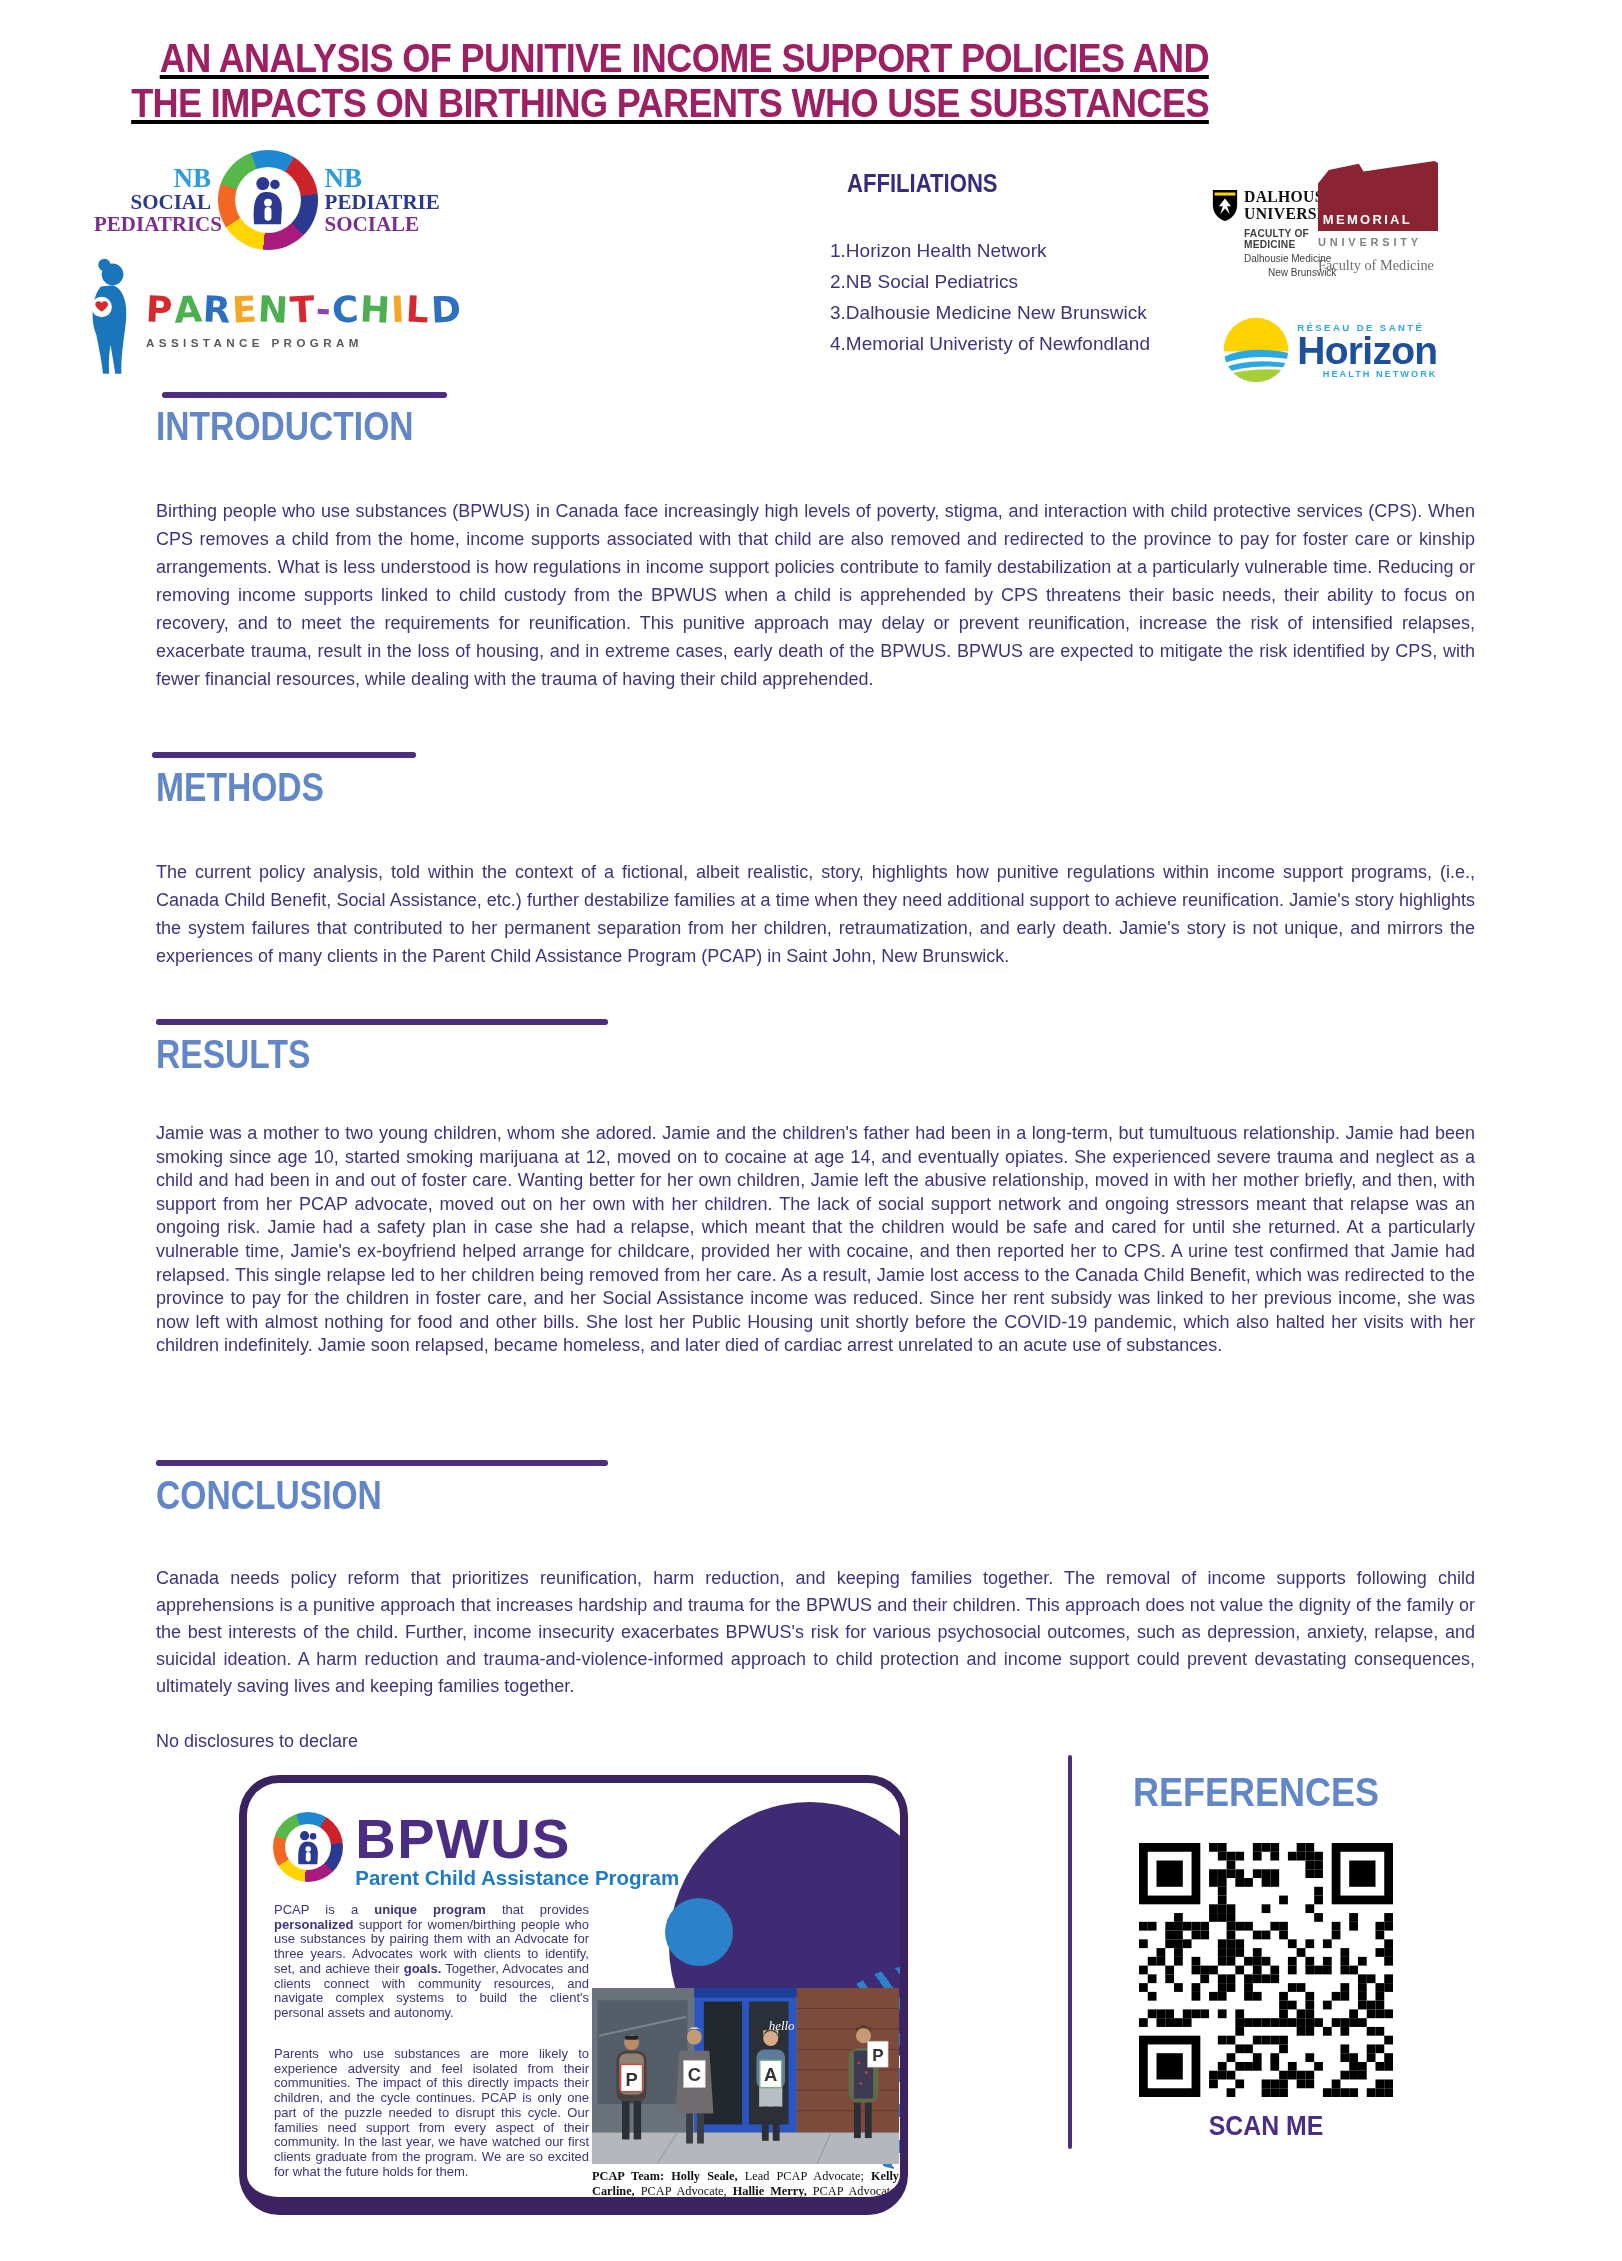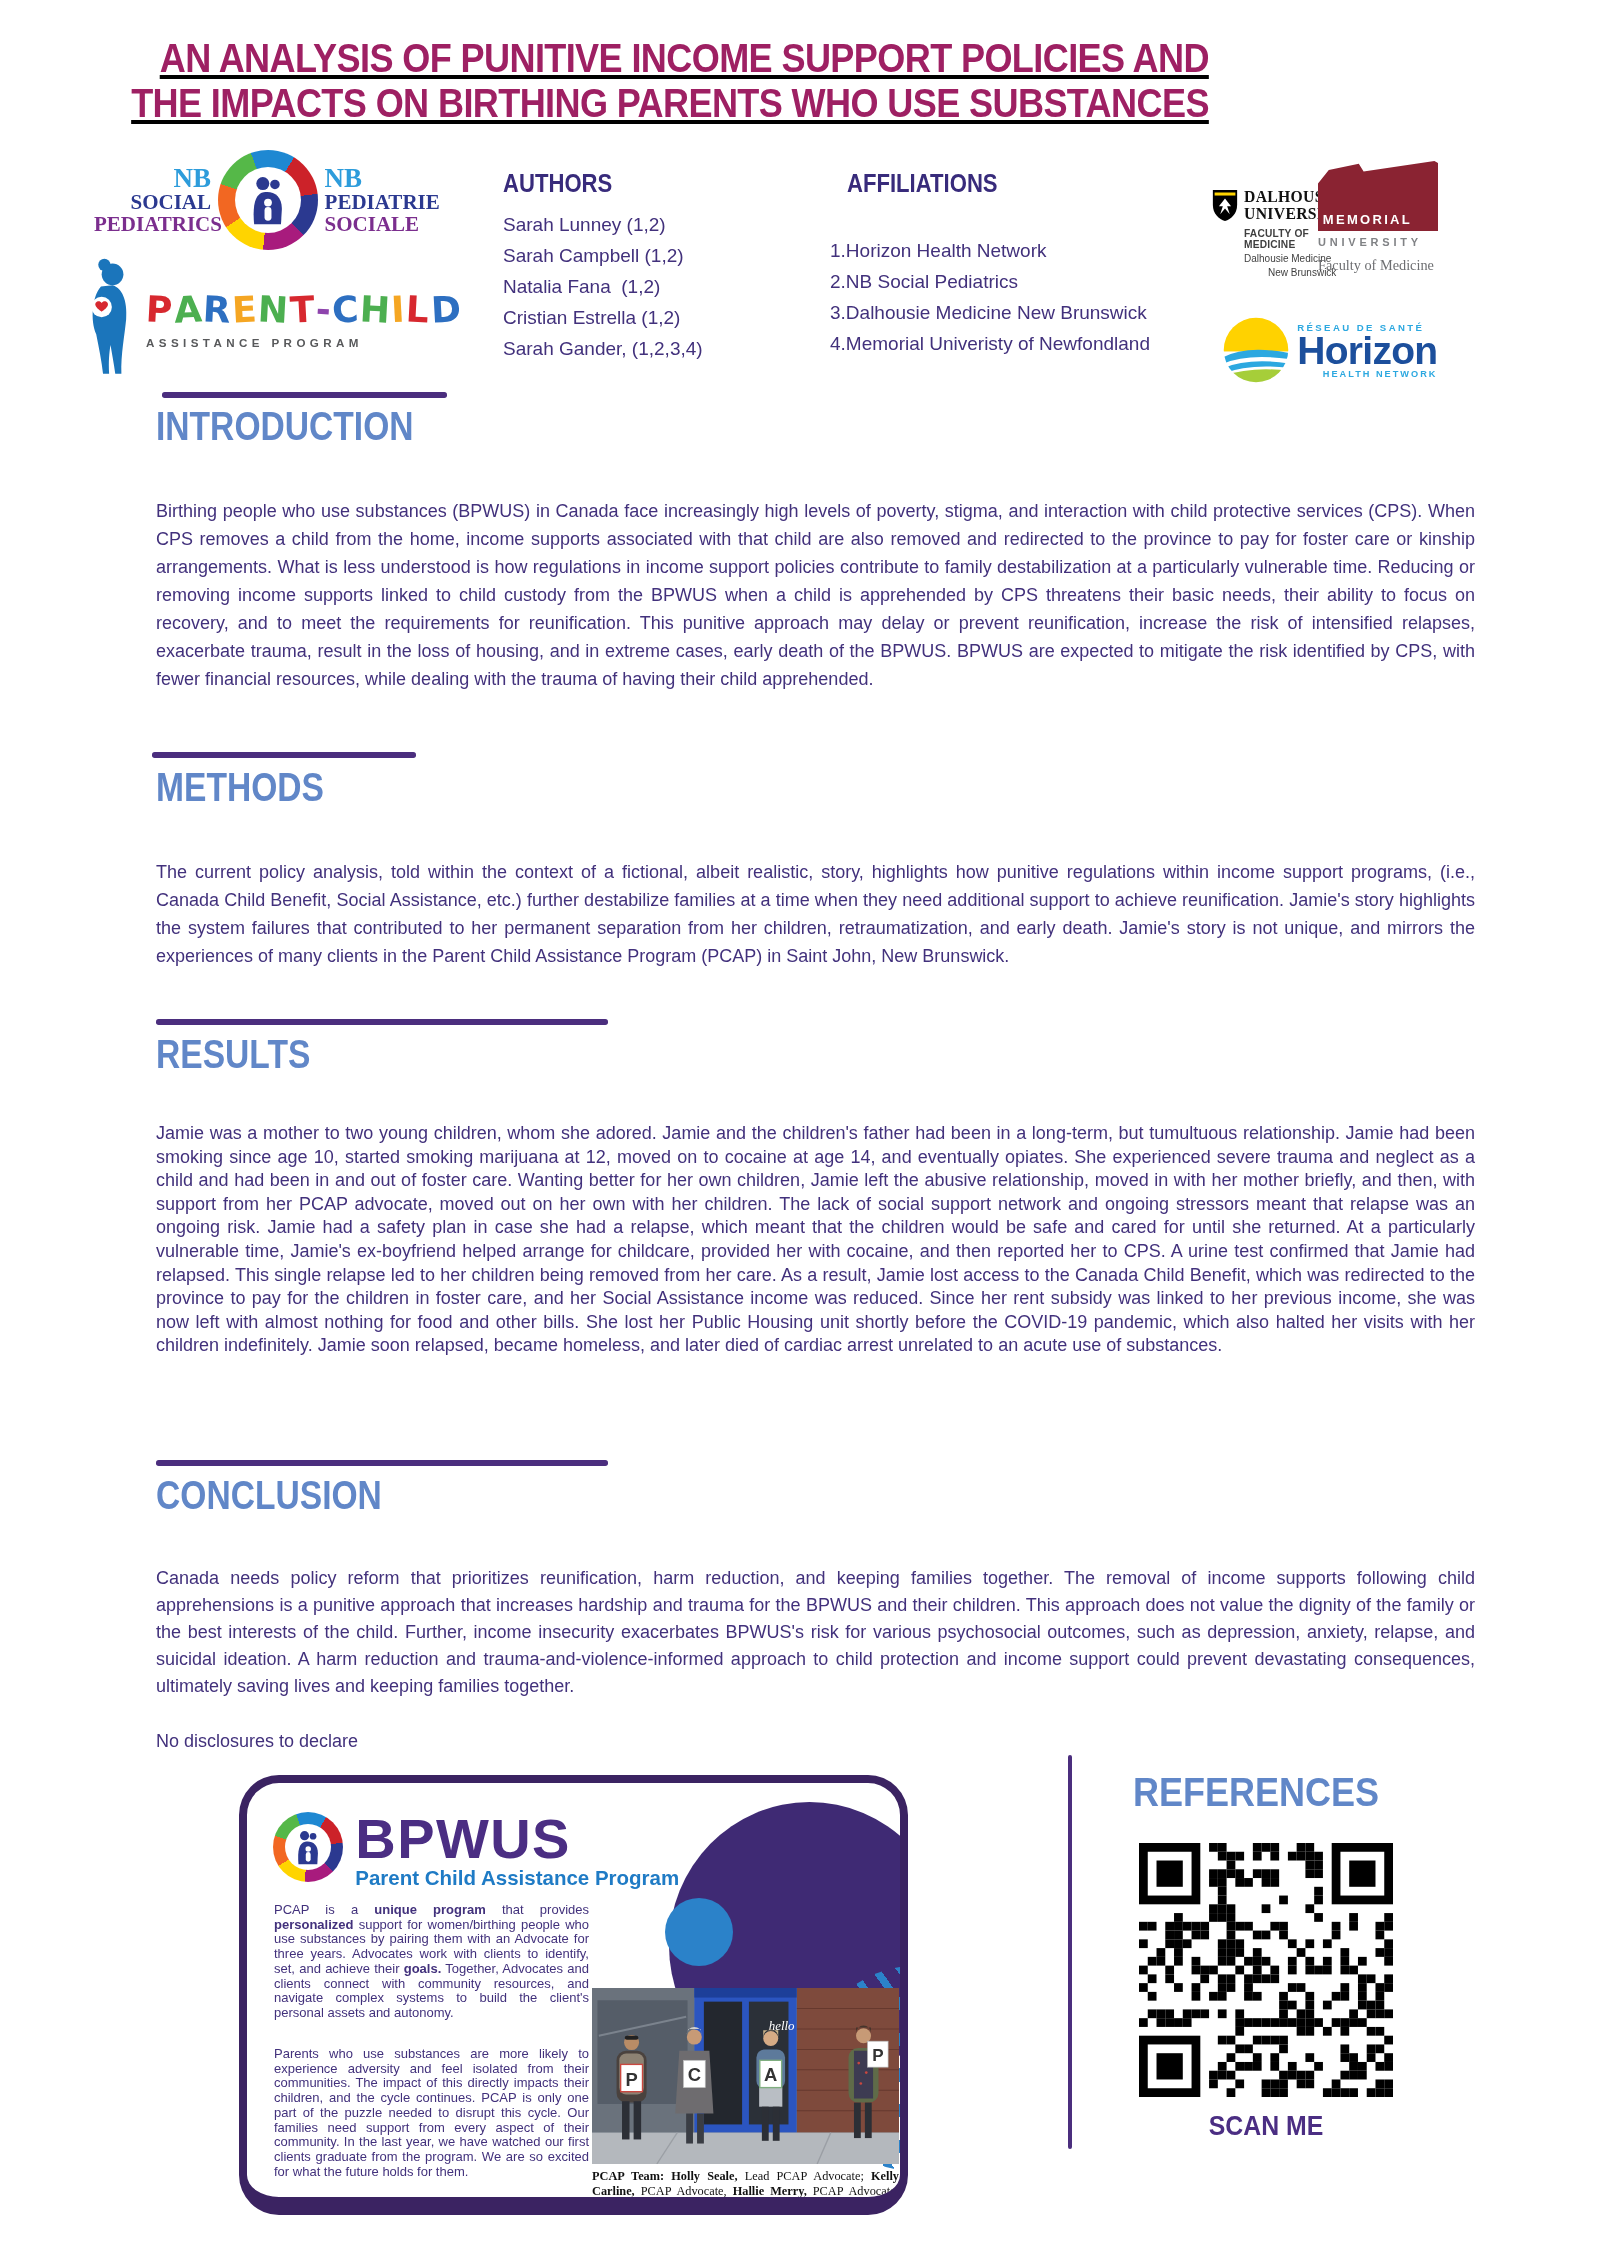--- a/index.html
+++ b/index.html
@@ -136,30 +136,20 @@
       <path d="M22,42 C9,56 6,92 15,112 C19,132 23,152 25,170 L34,170 C33,152 34,140 36,128 C38,140 41,156 43,170 L52,170 C51,142 57,112 59,90 C61,62 53,44 39,40 Z" fill="#1B75BB"></path>
       <circle cx="23" cy="72" r="15" fill="#fff"></circle>
       <path d="M23,66 c-3,-5 -11,-2 -9,4 c1,4 9,9 9,9 c0,0 8,-5 9,-9 c2,-6 -6,-9 -9,-4 z" fill="#D7282F"></path>
     </svg>
     <div class="pc-text">
       <div class="pc-word"><span style="color: rgb(215, 40, 47); transform: rotate(3deg);">P</span><span style="color: rgb(76, 175, 80); transform: rotate(-3deg);">A</span><span style="color: rgb(45, 111, 193); transform: rotate(3deg);">R</span><span style="color: rgb(245, 166, 35); transform: rotate(-3deg);">E</span><span style="color: rgb(76, 175, 80); transform: rotate(3deg);">N</span><span style="color: rgb(215, 40, 47); transform: rotate(-3deg);">T</span><span style="color: rgb(142, 68, 173); transform: rotate(3deg);">-</span><span style="color: rgb(45, 111, 193); transform: rotate(-3deg);">C</span><span style="color: rgb(76, 175, 80); transform: rotate(3deg);">H</span><span style="color: rgb(245, 166, 35); transform: rotate(-3deg);">I</span><span style="color: rgb(215, 40, 47); transform: rotate(3deg);">L</span><span style="color: rgb(45, 111, 193); transform: rotate(-3deg);">D</span></div>
       <div class="pc-sub">ASSISTANCE PROGRAM</div>
     </div>
   </div>
 
-  <div class="abs" style="left:503px;top:168px;">
-    <div class="mini-h">AUTHORS</div>
-    <div class="plist">
-      <div>Sarah Lunney (1,2)</div>
-      <div>Sarah Campbell (1,2)</div>
-      <div>Natalia Fana  (1,2)</div>
-      <div>Cristian Estrella (1,2)</div>
-      <div>Sarah Gander, (1,2,3,4)</div>
-    </div>
-  </div>
 
   <div class="abs" style="left:830px;top:168px;">
     <div class="mini-h" style="margin-left:17px;">AFFILIATIONS</div>
     <div class="plist" style="margin-top:36px;">
       <div>1.Horizon Health Network</div>
       <div>2.NB Social Pediatrics</div>
       <div>3.Dalhousie Medicine New Brunswick</div>
       <div>4.Memorial Univeristy of Newfondland</div>
     </div>
   </div>

